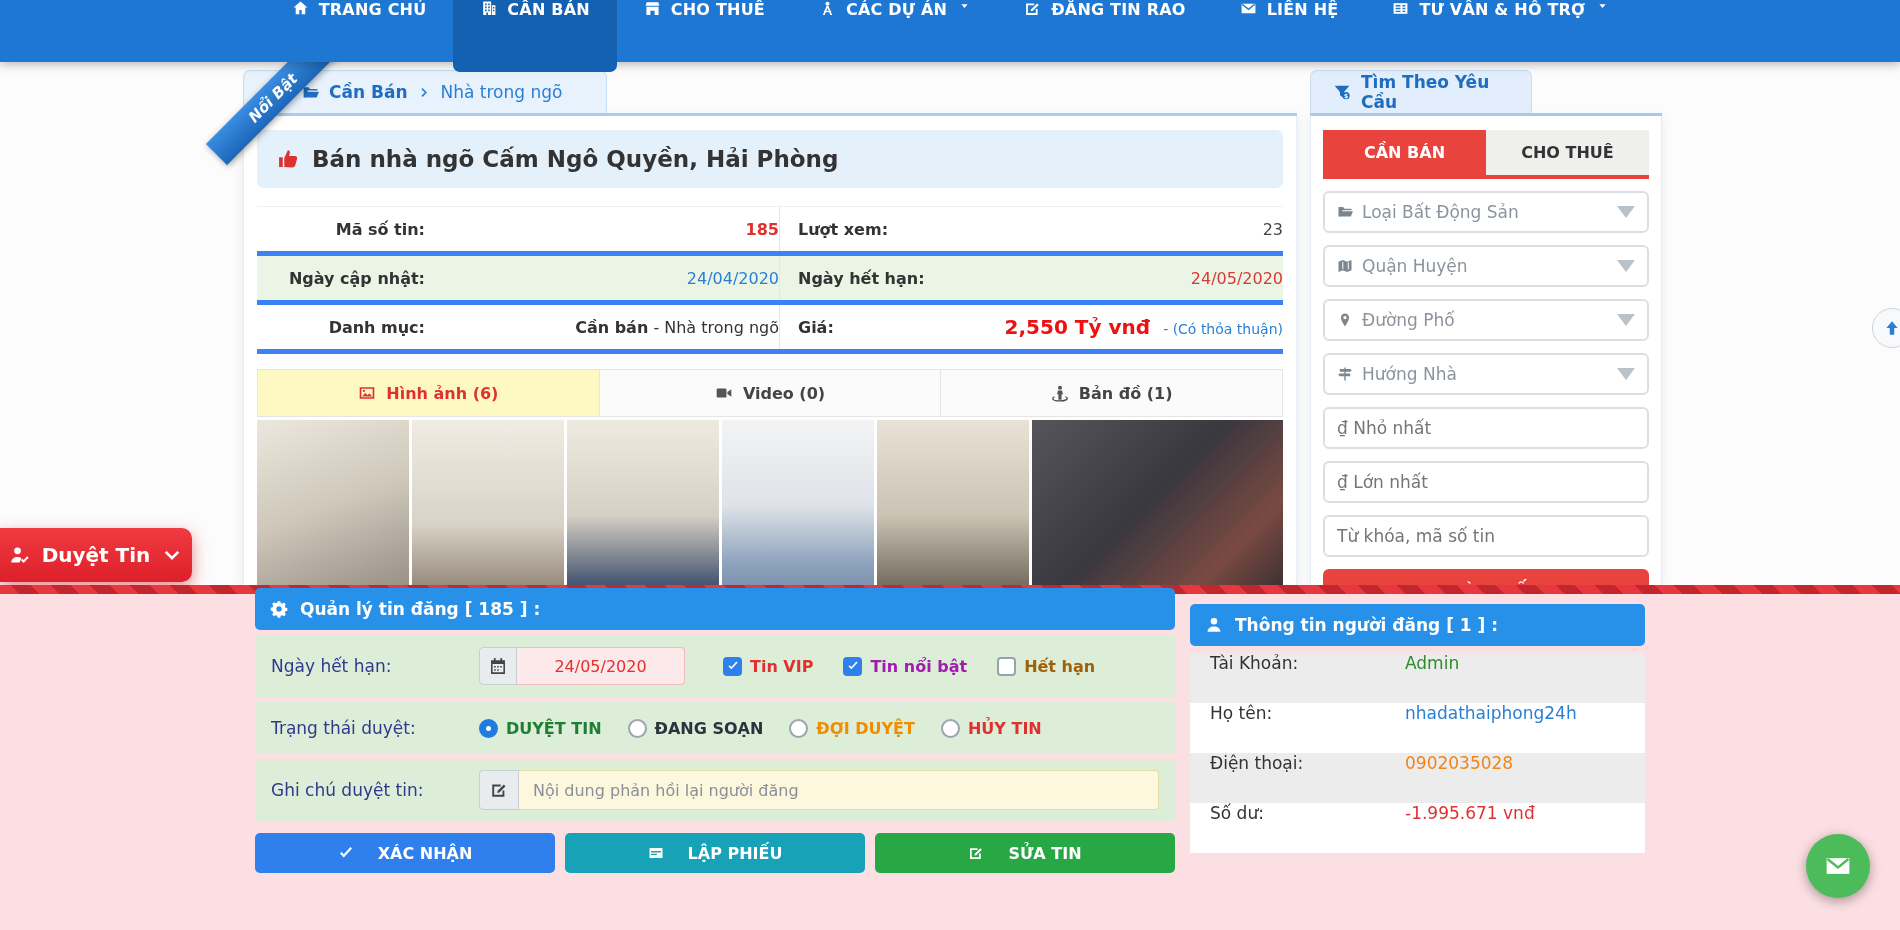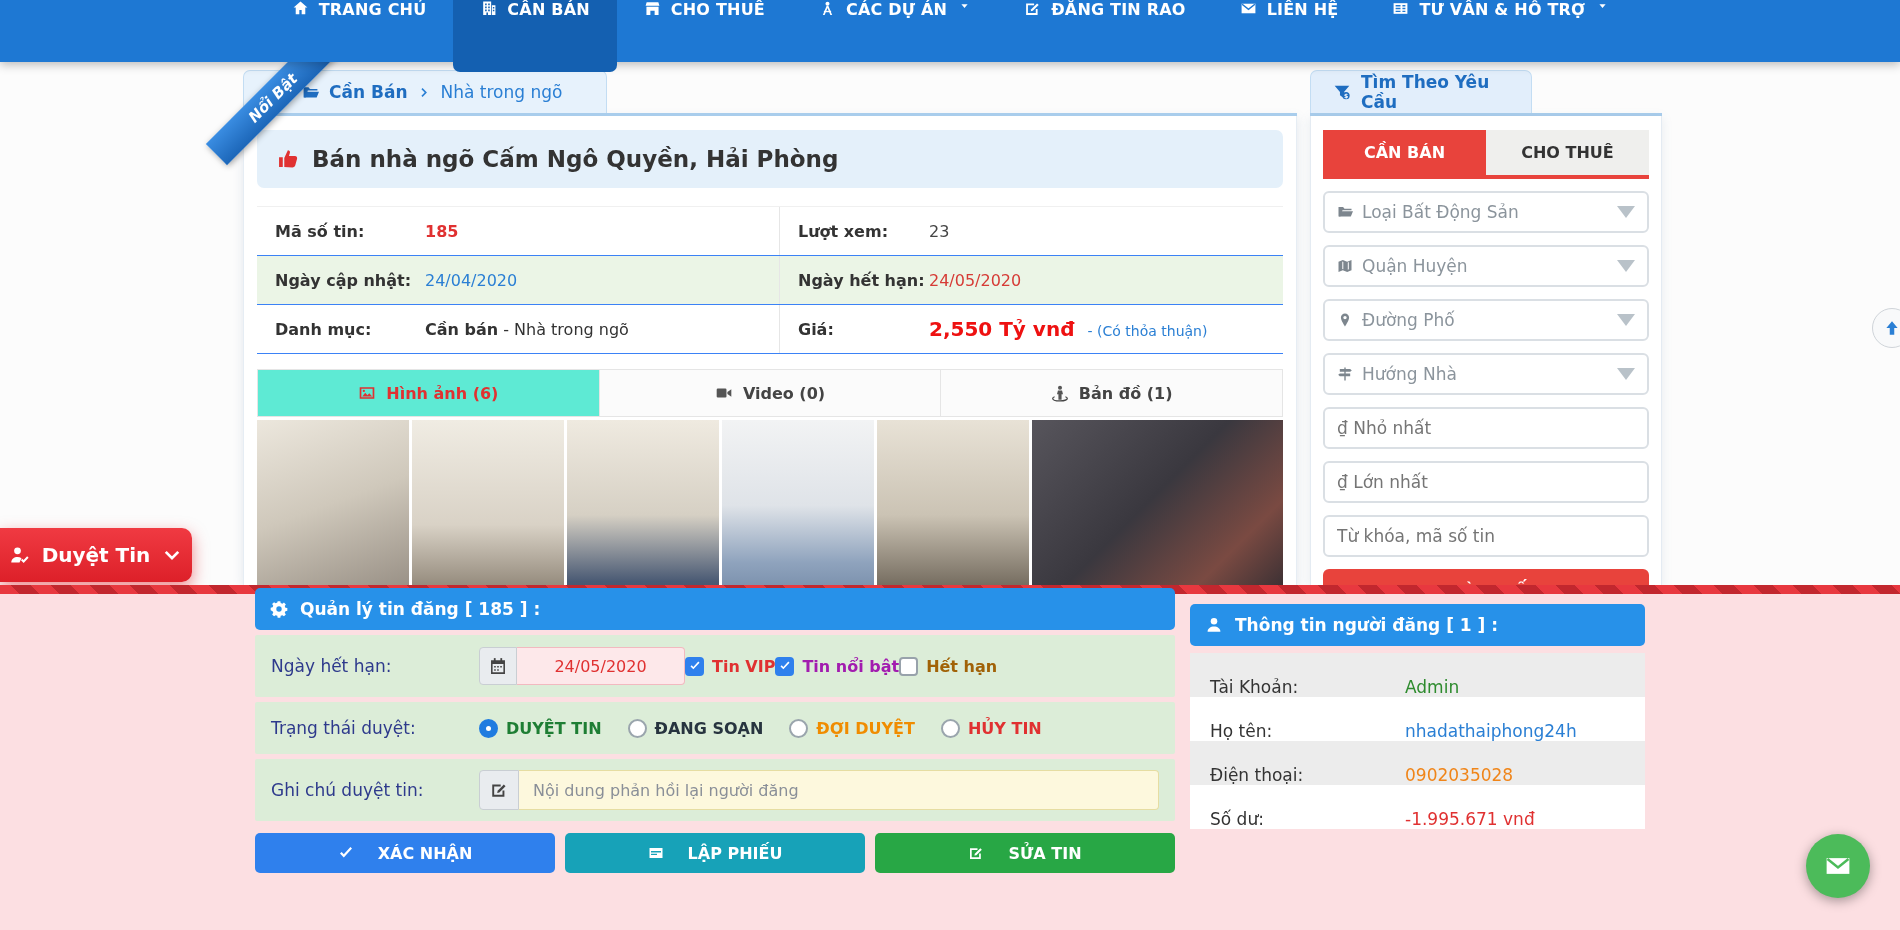--- a/index.html
+++ b/index.html
@@ -59,40 +59,40 @@
   .listing-title {
     height:58px; background:#e4f0fa; border-radius:7px;
     display:flex; align-items:center; gap:13px; padding:0 20px;
     font-size:23px; font-weight:bold; color:#333;
   }
   .thumb-ico { width:22px; height:22px; fill:#e03131; }
 
   .info-table { margin-top:18px; border-top:1px solid #f0f0f0; }
   .info-row {
     display:grid; grid-template-columns:168px 1fr 150px 1fr; align-items:center;
-    height:49px; border-bottom:1px solid #3b82f6; font-size:16px;
+    height:49px; border-bottom:5px solid #3b82f6; font-size:16px;text-align:right;
   }
   .info-row.green { background:#ebf5e6; }
   .info-label { font-weight:bold; color:#333; padding-left:18px; }
   .info-label.c3 { border-left:1px solid #e6e6e6; height:100%; display:flex; align-items:center; }
   .v-red { color:#e03131; font-weight:bold; }
   .v-blue { color:#2a7fd4; }
   .v-dred { color:#d63b36; }
   .v-plain { color:#444; }
   .price-big { color:#ee1111; font-weight:bold; font-size:20px; }
   .price-note { color:#2a7fd4; font-size:14px; margin-left:8px; }
 
   .media-tabs { display:flex; margin-top:15px; border:1px solid #e5e5e5; }
   .media-tab {
     flex:1; height:46px; display:flex; align-items:center; justify-content:center; gap:10px;
     background:#fbfbfb; border-right:1px solid #e5e5e5; font-size:16px; font-weight:bold; color:#444;
     cursor:pointer;
   }
   .media-tab:last-child { border-right:none; }
-  .media-tab.active { background:#5eead4; color:#e03131; }
+  .media-tab.active { background:#fef9c3; color:#e03131; }
   .media-tab .m-ico { width:18px; height:18px; fill:#555; }
   .media-tab.active .m-ico { fill:#e03131; }
 
   .gallery { display:flex; gap:3px; margin-top:3px; height:190px; overflow:hidden; }
   .thumb { height:100%; cursor:pointer; }
   .th1 { width:152px; background:linear-gradient(160deg,#ece7dd 0%,#cfc8bb 45%,#8e857b 100%); }
   .th2 { width:152px; background:linear-gradient(180deg,#f0ece3 0%,#d9d2c6 55%,#7a6f60 100%); }
   .th3 { width:152px; background:linear-gradient(180deg,#efeae0 0%,#d6d0c4 50%,#4a5a74 85%,#3b4a63 100%); }
   .th4 { width:152px; background:linear-gradient(180deg,#f2f3f4 0%,#dfe3e8 45%,#8fa3bd 75%,#6a819f 100%); }
   .th5 { width:152px; background:linear-gradient(180deg,#e8e2d6 0%,#cbc3b4 50%,#584f43 100%); }
@@ -171,21 +171,21 @@
   .cal-addon {
     width:38px; height:38px; background:#e9ecef; border:1px solid #c9ced3;
     border-radius:4px 0 0 4px; display:flex; align-items:center; justify-content:center; cursor:pointer;
   }
   .cal-addon svg { width:18px; height:18px; fill:#444; }
   .date-input {
     width:168px; height:38px; background:#fde8ea; border:1px solid #f2b9c0; border-left:none;
     border-radius:0 4px 4px 0; color:#e03131; font-size:16px; text-align:center;
     font-family:inherit; outline:none;
   }
-  .flags { display:flex; align-items:flex-start; }
+  .flags { display:flex; align-items:flex-start; gap:30px; margin-left:38px; }
   .flag { display:flex; align-items:center; gap:8px; font-weight:bold; font-size:16px; cursor:pointer; }
   .cbx { width:19px; height:19px; border-radius:4px; background:#2f80ed;
     display:flex; align-items:center; justify-content:center; }
   .cbx svg { width:12px; height:12px; fill:#fff; }
   .cbx.off { background:#fff; border:2px solid #98a2ab; }
   .fl-vip { color:#e03131; } .fl-feat { color:#a21caf; } .fl-exp { color:#a16207; }
 
   .radios { display:flex; align-items:center; gap:26px; }
   .radio { display:flex; align-items:center; gap:8px; font-weight:bold; font-size:16px; cursor:pointer; }
   .rd { width:19px; height:19px; border-radius:50%; background:#fff; border:2px solid #9aa5ad; }
@@ -212,21 +212,21 @@
     display:flex; align-items:center; justify-content:center; gap:24px;
     color:#fff; font-weight:bold; font-size:16px; font-family:inherit;
   }
   .act-btn svg { width:16px; height:16px; fill:#fff; }
   .act-confirm { background:#2f80ed; }
   .act-invoice { background:#17a2b8; }
   .act-edit { background:#28a745; }
 
   .pub-card { position:absolute; left:1190px; top:19px; width:455px; }
   .pub-rows { margin-top:7px; background:#fff; }
-  .pub-row { height:44px; display:flex; align-items:flex-end; padding-left:20px; font-size:17px; }
+  .pub-row { height:50px; display:flex; align-items:flex-start; padding-left:20px; font-size:17px; }
   .pub-row:nth-child(odd) { background:#ececec; }
   .pub-label { width:195px; color:#333; }
   .pv-green { color:#2e8b2e; } .pv-blue { color:#2a7fd4; cursor:pointer; }
   .pv-orange { color:#f08519; cursor:pointer; } .pv-red { color:#e03131; }
 
   
   .scrolltop {
     position:absolute; left:1872px; top:308px; width:40px; height:40px; border-radius:50%;
     background:#f8f9fa; border:1px solid #cfd4d9; display:flex; align-items:center; justify-content:center;
     z-index:20; cursor:pointer;

